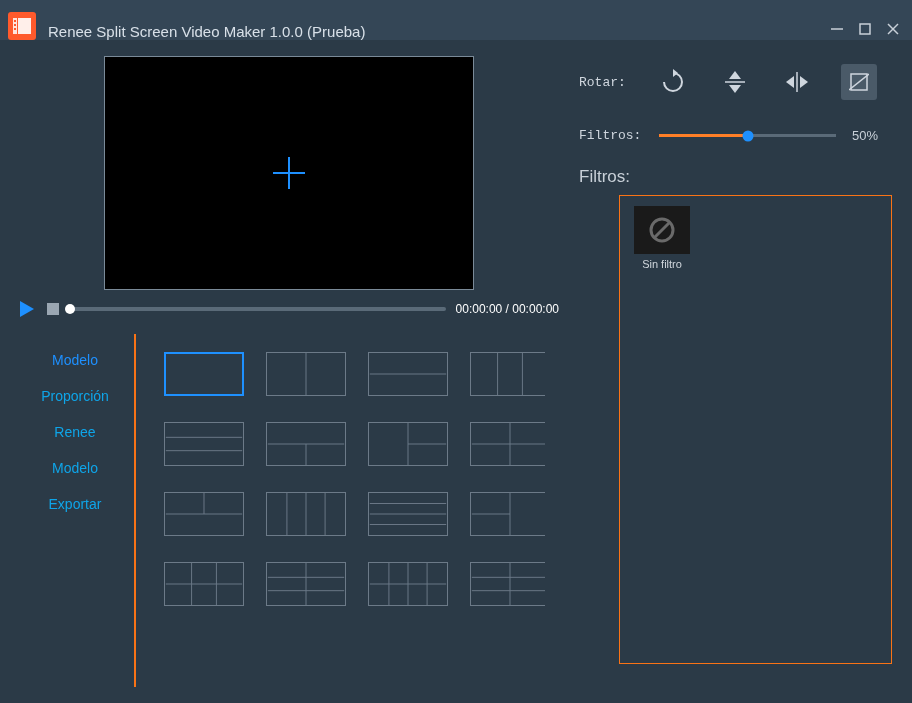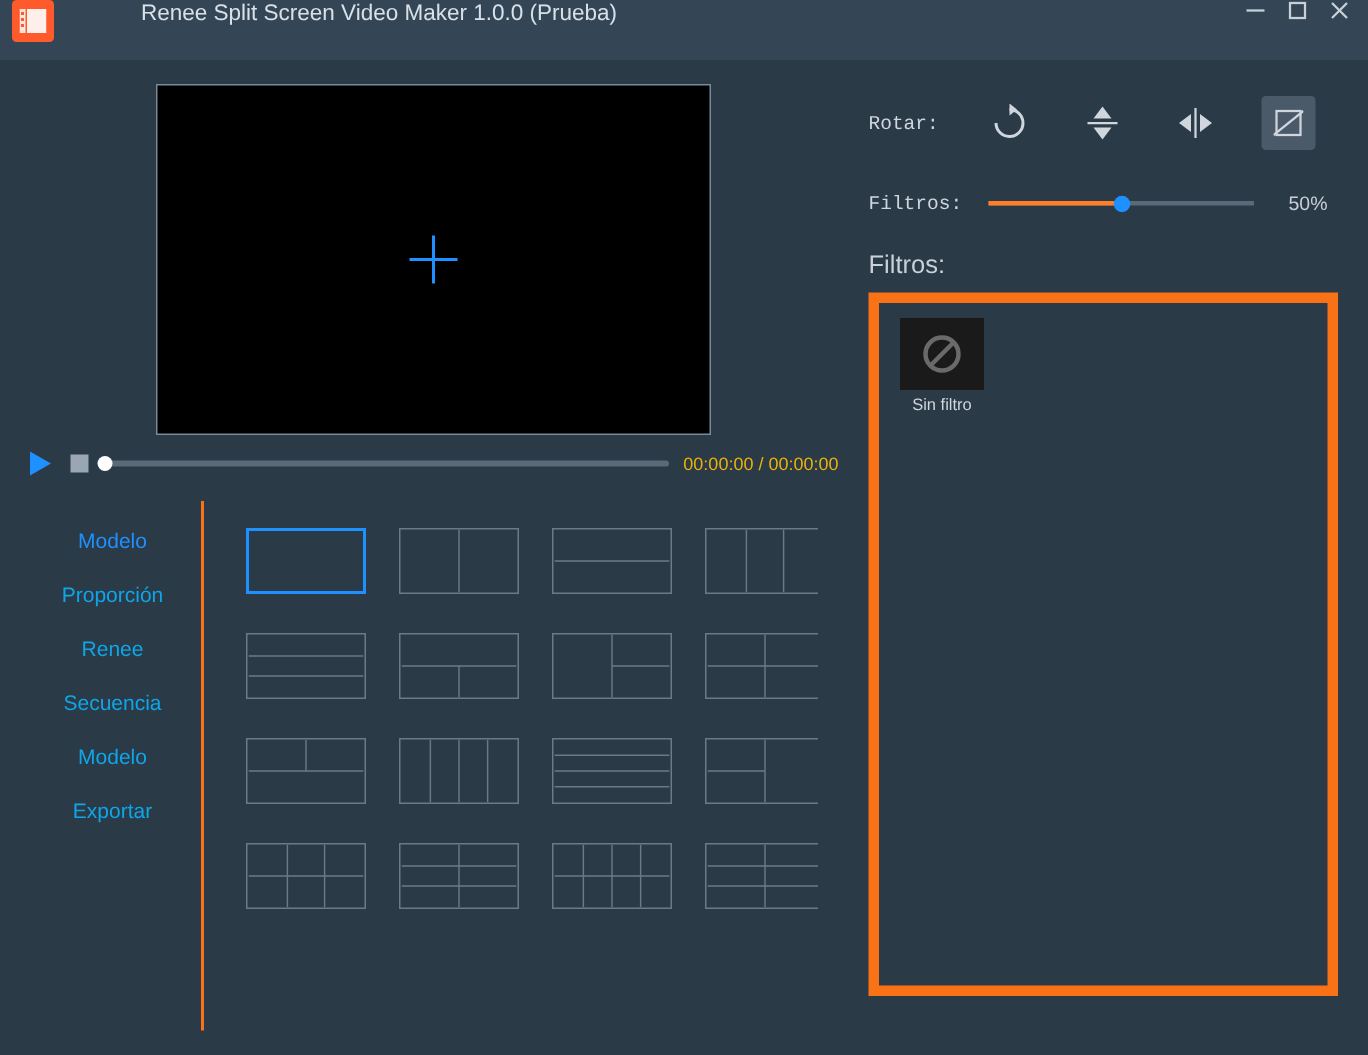--- a/index.html
+++ b/index.html
@@ -1,35 +1,35 @@
 <!DOCTYPE html>
 <html><head>
 <meta charset="utf-8">
 <style>
 * { margin: 0; padding: 0; box-sizing: border-box; font-family: "Segoe UI", Arial, sans-serif; }
 body { background: #2b3a47; color: #c8d0d8; width: 912px; height: 703px; overflow: hidden; user-select: none; }
 
-.titlebar { height: 40px; background: #344656; display: flex; align-items: flex-start; padding: 0 8px; gap: 46px; }
+.titlebar { height: 40px; background: #344656; display: flex; align-items: flex-end; padding: 0 8px; }
 .app-icon { width: 28px; height: 28px; background: #ff5a2c; border-radius: 3px; display: flex; align-items: center; justify-content: center; margin-right: 12px; }
 .app-title { color: #d8e0e8; font-size: 15px; flex: 1; }
 .window-controls { display: flex; gap: 14px; padding-right: 4px; }
 .window-controls svg { width: 14px; height: 14px; cursor: pointer; }
 
 .main { display: flex; padding: 16px; gap: 18px; height: calc(703px - 40px); }
 
 .left-pane { width: 545px; display: flex; flex-direction: column; }
 .preview-container { display: flex; justify-content: center; }
 .preview { width: 370px; height: 234px; background: #000; border: 1px solid #7a8a98; position: relative; }
 .preview-plus { position: absolute; left: 50%; top: 50%; transform: translate(-50%, -50%); }
 
 .playbar { display: flex; align-items: center; gap: 10px; margin: 10px 2px 0 2px; }
 .play-btn svg, .stop-btn svg { display: block; }
 .progress-track { flex: 1; height: 4px; background: #5a6a78; border-radius: 2px; position: relative; }
 .progress-handle { position: absolute; left: 0; top: 50%; transform: translate(-50%, -50%); width: 10px; height: 10px; background: #fff; border-radius: 50%; }
-.timecode { font-size: 12px; color: #eab308; }
+.timecode { font-size: 12px; color: #ffffff; }
 
 .lower { display: flex; margin-top: 16px; background: #2b3a47; flex: 1; }
 .sidebar { width: 120px; border-right: 2px solid #f97316; padding-top: 8px; }
 .sidebar-item { text-align: center; padding: 10px 0; font-size: 14px; color: #0ea5e9; cursor: pointer; }
 .sidebar-item.active { color: #1e90ff; }
 
 .templates-wrap { flex: 1; position: relative; }
 .templates { position: absolute; inset: 0 16px 0 28px; overflow-y: scroll; display: grid; grid-template-columns: repeat(4, 80px); gap: 26px 22px; padding-top: 18px; align-content: start; }
 .tpl { width: 80px; height: 44px; border: 1px solid #6c7a88; background: transparent; cursor: pointer; }
 .tpl.selected { border: 2px solid #1e90ff; }
@@ -41,24 +41,24 @@
 .control-row { display: flex; align-items: center; margin-bottom: 28px; }
 .control-label { width: 72px; font-size: 13px; color: #cfd6de; font-family: Liberation Mono, monospace; }
 .rotate-btns { display: flex; gap: 26px; align-items: center; margin-left: 4px; }
 .icon-btn { width: 36px; height: 36px; display: flex; align-items: center; justify-content: center; cursor: pointer; }
 .icon-btn.filled { background: #4a5a68; border-radius: 3px; }
 
 .volume-row { display: flex; align-items: center; margin-bottom: 24px; }
 .vol-track { flex: 1; height: 3px; background: #5a6a78; position: relative; margin: 0 16px 0 8px; }
 .vol-fill { position: absolute; left: 0; top: 0; height: 100%; background: #ff7f27; }
 .vol-handle { position: absolute; top: 50%; transform: translate(-50%, -50%); width: 11px; height: 11px; background: #1e90ff; border-radius: 50%; }
-.vol-value { width: 40px; font-size: 13px; text-align: center; }
+.vol-value { width: 40px; font-size: 13px; text-align: left; }
 
 .filters-label { font-size: 17px; margin-bottom: 8px; }
-.filters-box { border: 7px solid #f97316; height: 469px; padding: 10px; }
+.filters-box { border: 1px solid #f97316; height: 469px; padding: 10px; margin-left: 40px; }
 .filter-item { width: 64px; text-align: center; cursor: pointer; }
 .filter-thumb { width: 56px; height: 48px; background: #1a1a1a; display: flex; align-items: center; justify-content: center; margin: 0 auto 4px auto; }
 .filter-name { font-size: 11px; color: #d0d6dc; }
 </style>
 </head>
 <body>
 
 <div class="titlebar">
   <div class="app-icon">
     <svg width="18" height="18" viewBox="0 0 18 18">
@@ -110,21 +110,20 @@
           <div class="progress-handle"></div>
         </div>
       <div class="timecode">00:00:00 / 00:00:00</div>
     </div>
 
     <div class="lower">
       <div class="sidebar">
         <div class="sidebar-item active">Modelo</div>
         <div class="sidebar-item">Proporción</div>
         <div class="sidebar-item">Renee</div>
-        <div class="sidebar-item">Secuencia</div>
         <div class="sidebar-item">Modelo</div>
         <div class="sidebar-item">Exportar</div>
       </div>
       <div class="templates-wrap">
         <div class="templates">
 
           <div class="tpl selected"></div>
           <div class="tpl">
               <svg viewBox="0 0 80 44">
                 <line x1="40" y1="0" x2="40" y2="44" stroke="#6c7a88"></line>

